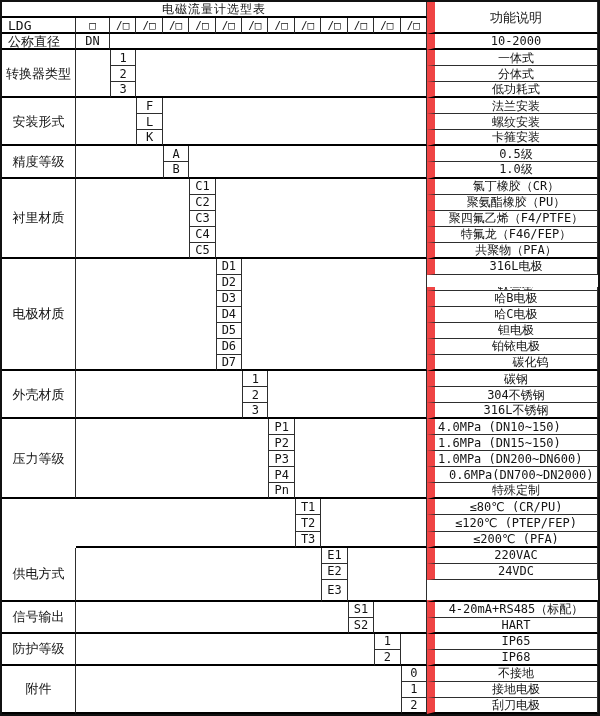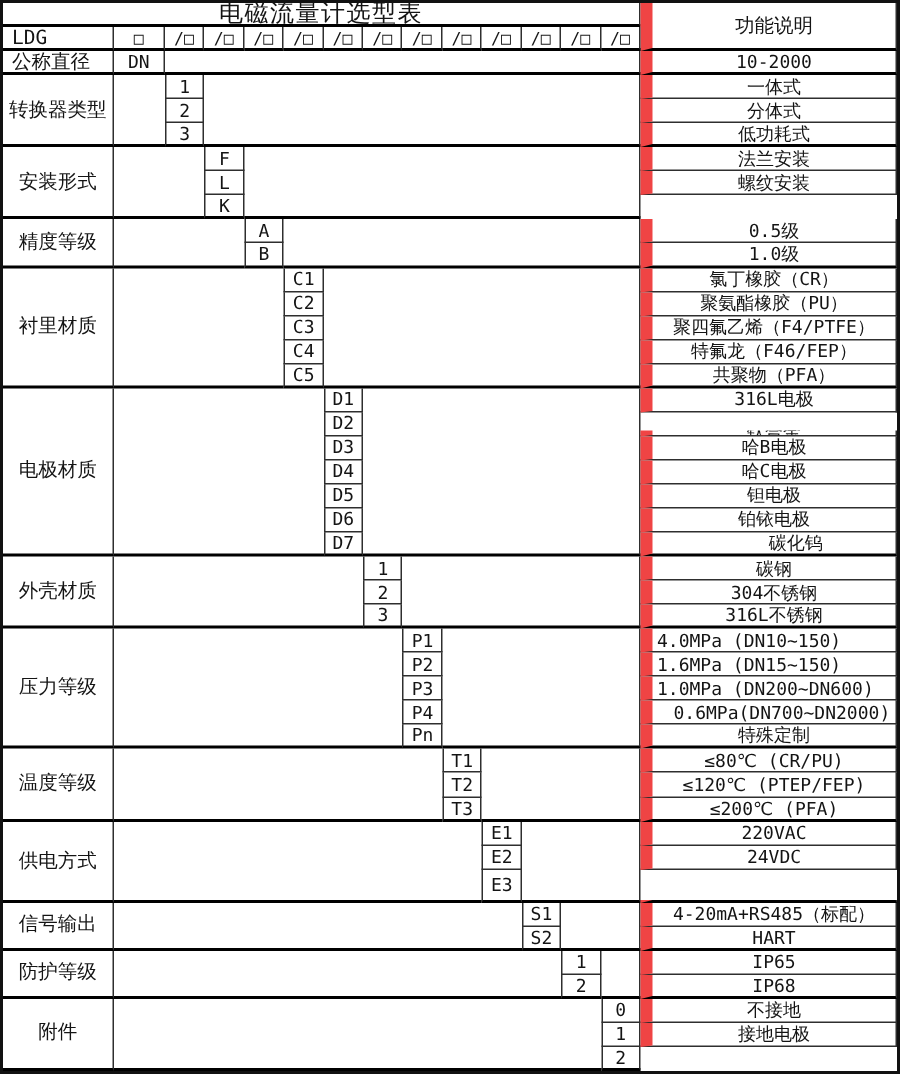--- a/index.html
+++ b/index.html
@@ -21,21 +21,21 @@
     border-bottom:1px solid #2e2e2e;
     display:flex;align-items:center;justify-content:center;
     font-size:12px;line-height:1;
     white-space:nowrap;overflow:hidden;
   }
   .nr{border-right:none;}
   .tb{border-bottom:2px solid #000;}   
   .tl{border-left:8px solid #ef4444;}     
   .lab{font-size:13px;}
   .left{justify-content:flex-start;padding-left:6px;}
-  .title{font-size:16px;letter-spacing:1px;}
+  .title{font-size:12px;letter-spacing:1px;}
   .slot{font-size:11px;}
 </style>
 </head>
 <body>
 
 <div class="t" id="tbl">
 
   <div class="c title tb" style="grid-column:1/15;grid-row:1;">电磁流量计选型表</div>
   <div class="c lab tl tb" style="grid-column:15;grid-row:1/3;">功能说明</div>
 
@@ -68,20 +68,21 @@
     <div class="c tb " style="grid-area: 6 / 3; border-left: 1px solid rgb(46, 46, 46);">3</div>
     <div class="c tl tb" style="grid-area: 6 / 15;">低功耗式</div>
     <div class="c lab tb" style="grid-area: 7 / 1 / 10;">安装形式</div>
     <div class="c tb nr" style="grid-area: 7 / 2 / 10 / 4;"></div>
     <div class="c tb" style="grid-area: 7 / 5 / 10 / 15;"></div>
     <div class="c  " style="grid-area: 7 / 4; border-left: 1px solid rgb(46, 46, 46);">F</div>
     <div class="c tl " style="grid-area: 7 / 15;">法兰安装</div>
     <div class="c  " style="grid-area: 8 / 4; border-left: 1px solid rgb(46, 46, 46);">L</div>
     <div class="c tl " style="grid-area: 8 / 15;">螺纹安装</div>
     <div class="c tb " style="grid-area: 9 / 4; border-left: 1px solid rgb(46, 46, 46);">K</div>
+    <div class="c tl tb" style="grid-area: 9 / 15;">卡箍安装</div>
     <div class="c lab tb" style="grid-area: 10 / 1 / 12;">精度等级</div>
     <div class="c tb nr" style="grid-area: 10 / 2 / 12 / 5;"></div>
     <div class="c tb" style="grid-area: 10 / 6 / 12 / 15;"></div>
     <div class="c  " style="grid-area: 10 / 5; border-left: 1px solid rgb(46, 46, 46);">A</div>
     <div class="c tl " style="grid-area: 10 / 15;">0.5级</div>
     <div class="c tb " style="grid-area: 11 / 5; border-left: 1px solid rgb(46, 46, 46);">B</div>
     <div class="c tl tb" style="grid-area: 11 / 15;">1.0级</div>
     <div class="c lab tb" style="grid-area: 12 / 1 / 17;">衬里材质</div>
     <div class="c tb nr" style="grid-area: 12 / 2 / 17 / 6;"></div>
     <div class="c tb" style="grid-area: 12 / 7 / 17 / 15;"></div>
@@ -127,21 +128,20 @@
     <div class="c  " style="grid-area: 27 / 9; border-left: 1px solid rgb(46, 46, 46);">P1</div>
     <div class="c tl  left" style="grid-area: 27 / 15; padding-left: 3px;">4.0MPa (DN10~150)</div>
     <div class="c  " style="grid-area: 28 / 9; border-left: 1px solid rgb(46, 46, 46);">P2</div>
     <div class="c tl  left" style="grid-area: 28 / 15; padding-left: 3px;">1.6MPa (DN15~150)</div>
     <div class="c  " style="grid-area: 29 / 9; border-left: 1px solid rgb(46, 46, 46);">P3</div>
     <div class="c tl  left" style="grid-area: 29 / 15; padding-left: 3px;">1.0MPa (DN200~DN600)</div>
     <div class="c  " style="grid-area: 30 / 9; border-left: 1px solid rgb(46, 46, 46);">P4</div>
     <div class="c tl  left" style="grid-area: 30 / 15; padding-left: 14px;">0.6MPa(DN700~DN2000)</div>
     <div class="c tb " style="grid-area: 31 / 9; border-left: 1px solid rgb(46, 46, 46);">Pn</div>
     <div class="c tl tb" style="grid-area: 31 / 15;">特殊定制</div>
-    <div class="c lab tb" style="grid-area: 32 / 1 / 35;">温度等级</div>
     <div class="c tb nr" style="grid-area: 32 / 2 / 35 / 10;"></div>
     <div class="c tb" style="grid-area: 32 / 11 / 35 / 15;"></div>
     <div class="c  " style="grid-area: 32 / 10; border-left: 1px solid rgb(46, 46, 46);">T1</div>
     <div class="c tl " style="grid-area: 32 / 15;">≤80℃ (CR/PU)</div>
     <div class="c  " style="grid-area: 33 / 10; border-left: 1px solid rgb(46, 46, 46);">T2</div>
     <div class="c tl " style="grid-area: 33 / 15;">≤120℃ (PTEP/FEP)</div>
     <div class="c tb " style="grid-area: 34 / 10; border-left: 1px solid rgb(46, 46, 46);">T3</div>
     <div class="c tl tb" style="grid-area: 34 / 15;">≤200℃ (PFA)</div>
     <div class="c lab tb" style="grid-area: 35 / 1 / 38; font-family: Liberation Serif, serif;">供电方式</div>
     <div class="c tb nr" style="grid-area: 35 / 2 / 38 / 11;"></div>
@@ -166,13 +166,14 @@
     <div class="c tl " style="grid-area: 40 / 15;">IP65</div>
     <div class="c tb " style="grid-area: 41 / 13; border-left: 1px solid rgb(46, 46, 46);">2</div>
     <div class="c tl tb" style="grid-area: 41 / 15;">IP68</div>
     <div class="c lab tb" style="grid-area: 42 / 1 / 45;">附件</div>
     <div class="c tb nr" style="grid-area: 42 / 2 / 45 / 14;"></div>
     <div class="c  " style="grid-area: 42 / 14; border-left: 1px solid rgb(46, 46, 46);">0</div>
     <div class="c tl " style="grid-area: 42 / 15;">不接地</div>
     <div class="c  " style="grid-area: 43 / 14; border-left: 1px solid rgb(46, 46, 46);">1</div>
     <div class="c tl " style="grid-area: 43 / 15;">接地电极</div>
     <div class="c tb " style="grid-area: 44 / 14; border-left: 1px solid rgb(46, 46, 46);">2</div>
+    <div class="c tl tb" style="grid-area: 44 / 15;">刮刀电极</div>
   </div>
 
 </body></html>

